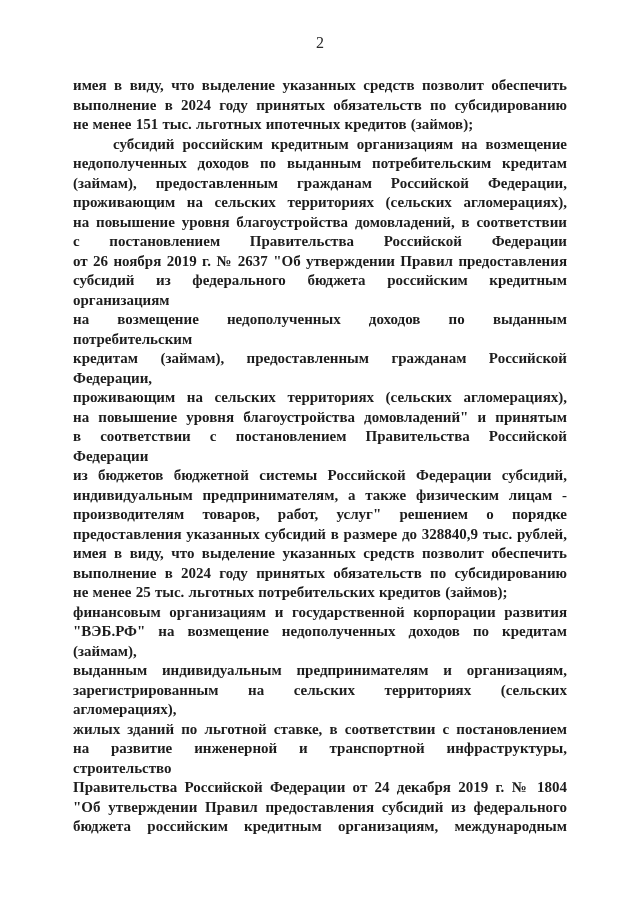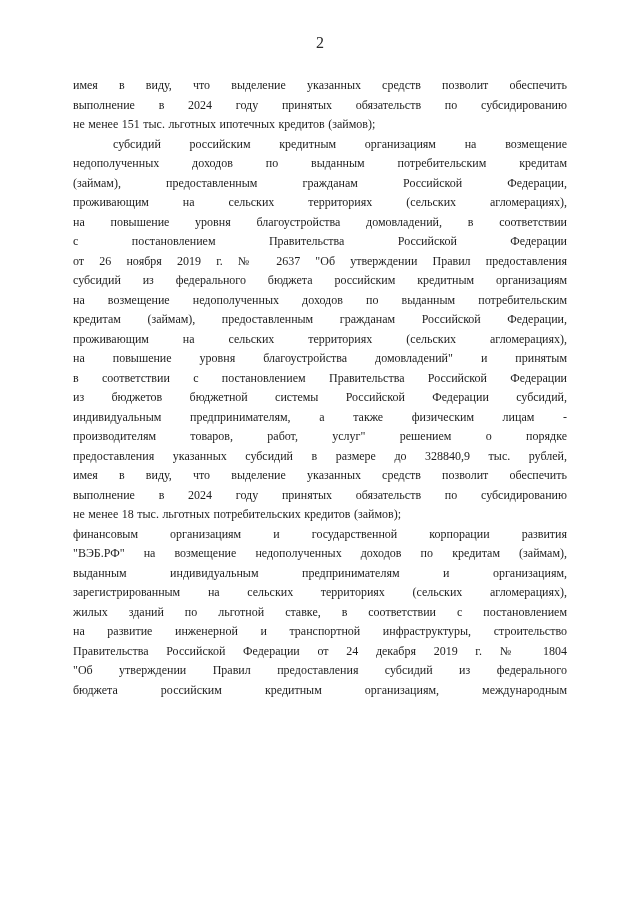--- a/index.html
+++ b/index.html
@@ -30,26 +30,27 @@
     position: absolute;
     top: 76px;
     left: 73px;
     width: 494px;
   }
   .paragraph {
     margin: 0;
     padding: 0;
   }
   .line {
-    font-size: 12px;
+    font-size: 15px;
     line-height: 19.5px;
     text-align: justify;
     text-align-last: justify;
     white-space: normal;
     word-spacing: 0.5px;
+    font-weight: bold;
   }
   .line.indent {
     text-indent: 40px;
   }
   .line.last {
     text-align-last: left;
   }
 </style>
 </head>
 <body>
@@ -75,21 +76,21 @@
         <div class="line">кредитам (займам), предоставленным гражданам Российской Федерации,</div>
         <div class="line">проживающим на сельских территориях (сельских агломерациях),</div>
         <div class="line">на повышение уровня благоустройства домовладений" и принятым</div>
         <div class="line">в соответствии с постановлением Правительства Российской Федерации</div>
         <div class="line">из бюджетов бюджетной системы Российской Федерации субсидий,</div>
         <div class="line">индивидуальным предпринимателям, а также физическим лицам -</div>
         <div class="line">производителям товаров, работ, услуг" решением о порядке</div>
         <div class="line">предоставления указанных субсидий в размере до 328840,9 тыс. рублей,</div>
         <div class="line">имея в виду, что выделение указанных средств позволит обеспечить</div>
         <div class="line">выполнение в 2024 году принятых обязательств по субсидированию</div>
-        <div class="line last">не менее 18 тыс. льготных потребительских кредитов (займов);</div>
+        <div class="line last">не менее 25 тыс. льготных потребительских кредитов (займов);</div>
       </div>
       <div class="paragraph">
         <div class="line">финансовым организациям и государственной корпорации развития</div>
         <div class="line">"ВЭБ.РФ" на возмещение недополученных доходов по кредитам (займам),</div>
         <div class="line">выданным индивидуальным предпринимателям и организациям,</div>
         <div class="line">зарегистрированным на сельских территориях (сельских агломерациях),</div>
         <div class="line">жилых зданий по льготной ставке, в соответствии с постановлением</div>
         <div class="line">на развитие инженерной и транспортной инфраструктуры, строительство</div>
         <div class="line">Правительства Российской Федерации от 24 декабря 2019 г. № 1804</div>
         <div class="line">"Об утверждении Правил предоставления субсидий из федерального</div>

